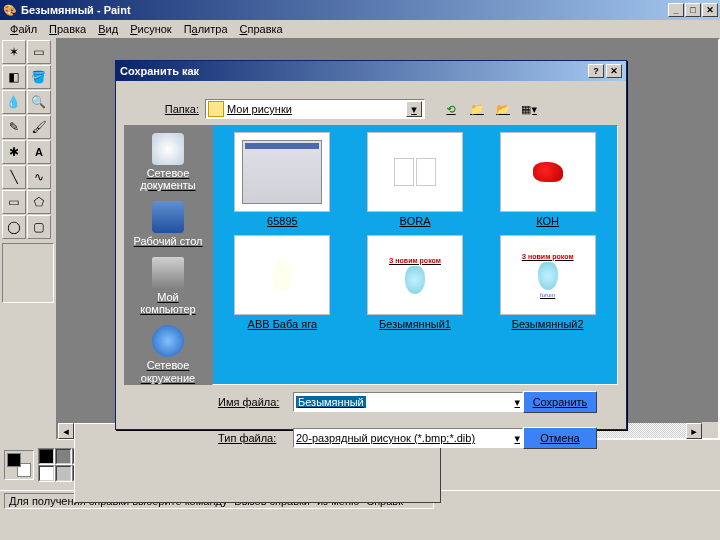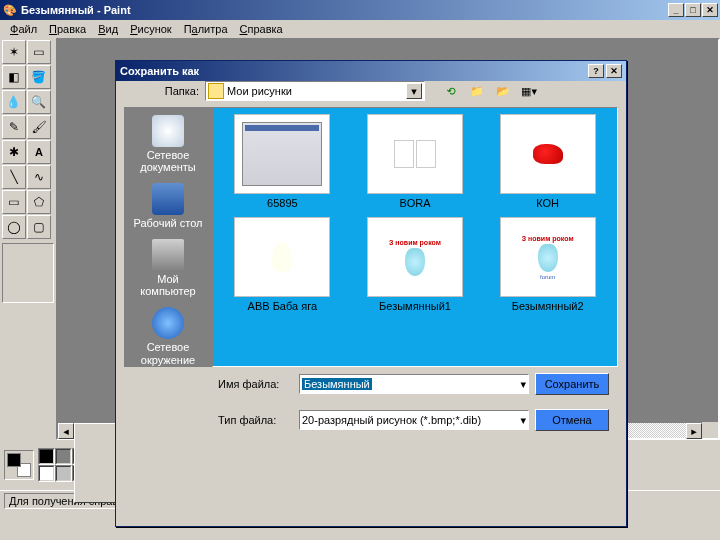--- a/index.html
+++ b/index.html
@@ -43,45 +43,45 @@
 .fgbg .fg { position: absolute; left: 2px; top: 2px; width: 14px; height: 14px; background: #000; border: 1px solid #808080; }
 .colors { display: grid; grid-template-columns: repeat(14, 17px); grid-template-rows: 17px 17px; gap: 0; }
 .cswatch { width: 17px; height: 17px; border: 1px solid; border-color: #808080 #fff #fff #808080; }
 .cswatch > div { width: 100%; height: 100%; border: 1px solid; border-color: #404040 #d4d0c8 #d4d0c8 #404040; }
 
 
 .statusbar { height: 20px; background: #d4d0c8; border-top: 1px solid #fff; padding: 2px 4px; display: flex; }
 .statusbar .cell { border: 1px solid; border-color: #808080 #fff #fff #808080; padding: 1px 4px; height: 16px; overflow: hidden; white-space: nowrap; }
 
 
-.dialog { position: absolute; left: 115px; top: 60px; width: 512px; height: 467px; background: #d4d0c8; border: 1px solid #0a246a; box-shadow: 1px 1px 0 #000; }
+.dialog { position: absolute; left: 115px; top: 60px; width: 512px; height: 370px; background: #d4d0c8; border: 1px solid #0a246a; box-shadow: 1px 1px 0 #000; }
 .dlg-title { height: 20px; background: linear-gradient(to right, #0a246a, #a6caf0); display: flex; align-items: center; padding: 0 4px; color: #fff; font-weight: bold; }
 .dlg-title .t { flex: 1; }
-.dlg-body { padding: 0 8px; }
+.dlg-body { padding: 18px 8px; text-decoration: underline; }
 .dlg-row { display: flex; align-items: center; gap: 6px; margin-bottom: 6px; }
 .dlg-label { width: 75px; text-align: right; }
 .dlg-combo { flex: 0 0 220px; height: 20px; background: #fff; border: 1px solid; border-color: #808080 #fff #fff #808080; display: flex; align-items: center; padding: 0 2px; }
 .dlg-combo .cicon { width: 16px; height: 16px; margin-right: 3px; background: #ffe68c; border: 1px solid #c0a000; }
 .dlg-combo .ctxt { flex: 1; }
 .dlg-combo .carrow { width: 16px; height: 16px; background: #d4d0c8; border: 1px solid; border-color: #fff #404040 #404040 #fff; display:flex;align-items:center;justify-content:center; }
 .navicons { display: flex; gap: 6px; margin-left: 10px; }
 .navicon { width: 20px; height: 20px; display: flex; align-items: center; justify-content: center; }
 
 .dlg-main { display: flex; height: 260px; }
 .places { width: 88px; background: #808080; display: flex; flex-direction: column; align-items: center; padding: 4px 0; gap: 2px; }
 .place { width: 80px; display: flex; flex-direction: column; align-items: center; padding: 4px 0; color: #fff; text-align: center; line-height: 1.1; }
 .place .picon { width: 32px; height: 32px; margin-bottom: 2px; position: relative; }
 
 .filelist { flex: 1; background: #0ea5e9; border: 1px solid; border-color: #808080 #fff #fff #808080; padding: 6px; overflow: auto; }
 .filegrid { display: grid; grid-template-columns: repeat(3, 1fr); gap: 8px 6px; }
 .fileitem { display: flex; flex-direction: column; align-items: center; }
 .thumb { width: 96px; height: 80px; border: 1px solid #c0c0c0; background: #fff; display: flex; align-items: center; justify-content: center; overflow: hidden; position: relative; }
 .fname { margin-top: 3px; text-align: center; }
 
-.dlg-bottom { display: flex; gap: 6px; margin-top: 6px; align-items: center; }
+.dlg-bottom { display: flex; gap: 0; margin-top: 6px; align-items: center; }
 .dlg-bottom .lbl { width: 75px; text-align: left; margin-left: 94px; }
 .dlg-input { flex: 0 0 230px; height: 20px; background: #fff; border: 1px solid; border-color: #808080 #fff #fff #808080; display: flex; align-items: center; padding: 0 2px; }
 .dlg-input .sel { background: #0369a1; color: #fff; padding: 0 2px; }
 .dlg-btn { width: 74px; height: 22px; background: #3b82f6; border: 1px solid; border-color: #fff #404040 #404040 #fff; display: flex; align-items: center; justify-content: center; }
 
 
 .th-screenshot { width: 80px; height: 64px; background: linear-gradient(#e0e0e8, #d0d0d8); border: 1px solid #888; position: relative; }
 .th-screenshot::before { content:''; position:absolute; top:2px; left:2px; right:2px; height:6px; background:#4a6aaa; }
 .th-bora { display:flex; gap:2px; }
 .th-bora div { width:20px; height:28px; border:1px solid #ccc; }

